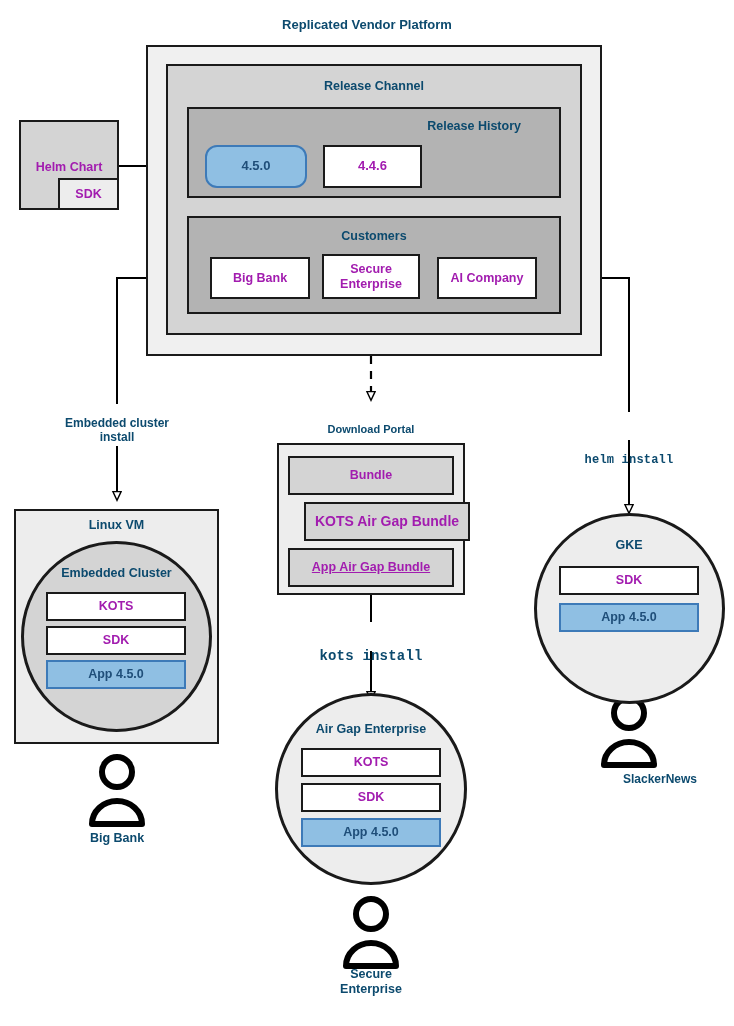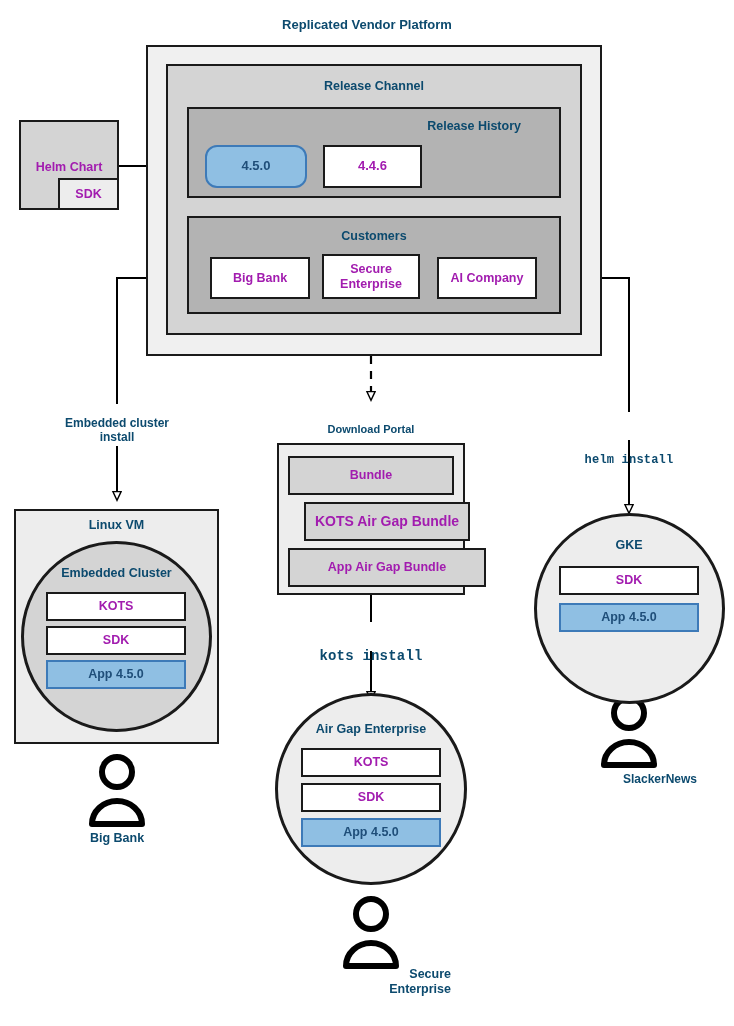--- a/index.html
+++ b/index.html
@@ -146,42 +146,42 @@
 
 <div class="txt mono" style="left:291px; top:628px; width:160px; font-size:14px;margin-top:20px;">kots install</div>
 
 <div class="txt mono" style="left:549px; top:432px; width:160px; font-size:12px;margin-top:21px;">helm install</div>
 
 <div class="txt" style="left:291px; top:423px; width:160px; font-size:11px;">Download Portal</div>
 <div class="box b-light" style="left:277px; top:443px; width:188px; height:152px;"></div>
 
 <div class="box b-grey" style="left:288px; top:456px; width:166px; height:39px; font-size:12.5px;">Bundle</div>
 <div class="box b-grey" style="left:304px; top:502px; width:166px; height:39px; font-size:14px;">KOTS Air Gap Bundle</div>
-<div class="box b-grey" style="left:288px; top:548px; width:198px; height:39px; font-size:12.5px;">App Air Gap Bundle</div>
+<div class="box b-grey" style="left:288px; top:548px; width:166px; height:39px; font-size:12.5px;text-decoration:underline;">App Air Gap Bundle</div>
 
 <div class="box b-light" style="left:14px; top:509px; width:205px; height:235px;"></div>
 <div class="txt" style="left:36px; top:518px; width:161px; font-size:12.5px;">Linux VM</div>
 
 <div class="circle c-dark" style="left:21px; top:541px; width:191px; height:191px;"></div>
 <div class="txt" style="left:36px; top:566px; width:161px; font-size:12.5px;">Embedded Cluster</div>
 
 <div class="box b-white" style="left:46px; top:592px; width:140px; height:29px; font-size:12.5px;">KOTS</div>
 <div class="box b-white" style="left:46px; top:626px; width:140px; height:29px; font-size:12.5px;">SDK</div>
 <div class="box b-blue" style="left:46px; top:660px; width:140px; height:29px; font-size:12.5px;">App 4.5.0</div>
 
 <div class="txt" style="left:37px; top:831px; width:160px; font-size:12.5px;">Big Bank</div>
 
 <div class="circle c-light" style="left:275px; top:693px; width:192px; height:192px;"></div>
 <div class="txt" style="left:291px; top:722px; width:160px; font-size:12.5px;">Air Gap Enterprise</div>
 
 <div class="box b-white" style="left:301px; top:748px; width:140px; height:29px; font-size:12.5px;">KOTS</div>
 <div class="box b-white" style="left:301px; top:783px; width:140px; height:29px; font-size:12.5px;">SDK</div>
 <div class="box b-blue" style="left:301px; top:818px; width:140px; height:29px; font-size:12.5px;">App 4.5.0</div>
 
-<div class="txt" style="left:291px; top:967px; width:160px; font-size:12.5px;text-align:right;">Secure
+<div class="txt" style="left:291px; top:967px; width:160px; font-size:12.5px;">Secure
 Enterprise</div>
 
 <div class="circle c-light" style="left:534px; top:513px; width:191px; height:191px;"></div>
 <div class="txt" style="left:549px; top:538px; width:160px; font-size:12.5px;">GKE</div>
 
 <div class="box b-white" style="left:559px; top:566px; width:140px; height:29px; font-size:12.5px;">SDK</div>
 <div class="box b-blue" style="left:559px; top:603px; width:140px; height:29px; font-size:12.5px;">App 4.5.0</div>
 
 <div class="txt" style="left:580px; top:772px; width:160px; font-size:12px;">SlackerNews</div>
 

